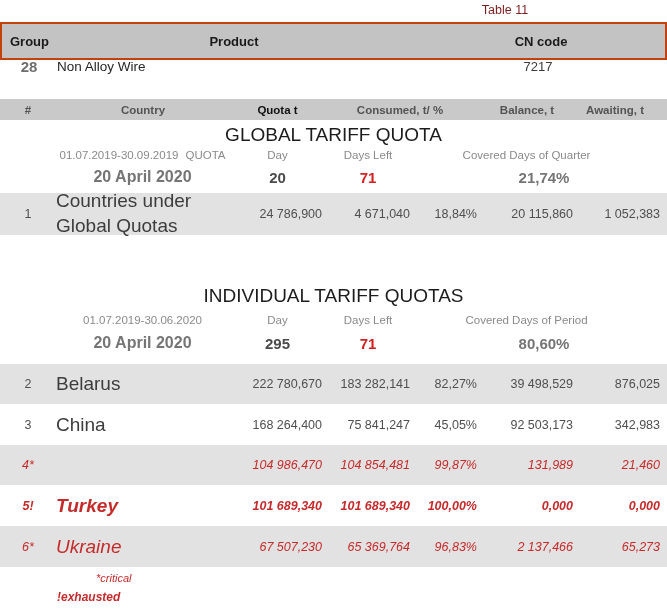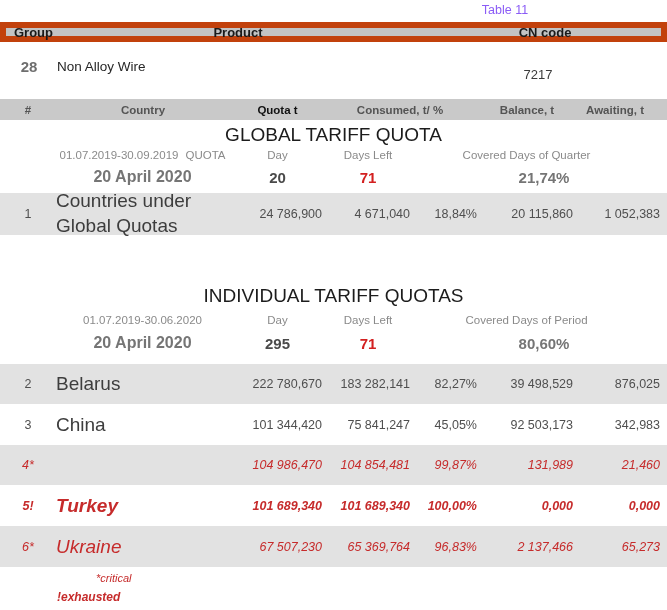--- a/index.html
+++ b/index.html
@@ -6,34 +6,34 @@
   .page{
     position:relative;width:667px;height:610px;background:#ffffff;overflow:hidden;
     font-family:"Liberation Sans", sans-serif;color:#333;
   }
   .cell{position:absolute;top:50%;transform:translateY(-50%);white-space:nowrap;}
   .bar{position:absolute;left:0;right:0;}
   .stripe{background:#e2e2e2;}
 
   
   .caption{position:absolute;top:3px;left:440px;width:130px;text-align:center;
-           font-size:12.5px;color:#8b5cf6;}
-
-  
-  .hdr1{top:22px;height:20px;background:#c3c3c3;border:6px solid #c2410c;box-sizing:border-box;
+           font-size:12.5px;color:#7f1d1d;}
+
+  
+  .hdr1{top:22px;height:38px;background:#c3c3c3;border:2px solid #c2410c;box-sizing:border-box;
         font-weight:bold;font-size:13px;color:#1a1a1a;}
   .hdr1 .group{left:8px;}
   .hdr1 .product{left:132px;width:200px;text-align:center;}
   .hdr1 .cncode{left:439px;width:200px;text-align:center;}
 
   
   .prod-row{top:52px;height:28px;}
   .prod-num{left:8px;width:42px;text-align:center;font-weight:bold;font-size:15px;color:#6e6e6e;}
   .prod-name{left:57px;font-size:13.5px;color:#262626;}
-  .prod-cn{left:438px;width:200px;text-align:center;font-size:13px;color:#3c3c3c;margin-top:8px;}
+  .prod-cn{left:438px;width:200px;text-align:center;font-size:13px;color:#3c3c3c;}
 
   
   .hdr2{top:99px;height:21px;background:#c9c9c9;font-size:11.5px;font-weight:bold;color:#545454;}
   .h-num{left:8px;width:40px;text-align:center;}
   .h-country{left:55px;width:176px;text-align:center;}
   .h-quota{left:230px;width:95px;text-align:center;color:#111;}
   .h-consumed{left:330px;width:140px;text-align:center;}
   .h-balance{left:467px;width:120px;text-align:center;}
   .h-await{left:566px;width:98px;text-align:center;}
 
@@ -152,21 +152,21 @@
     <span class="cell v-quota">222 780,670</span>
     <span class="cell v-consumed">183 282,141</span>
     <span class="cell v-pct">82,27%</span>
     <span class="cell v-balance">39 498,529</span>
     <span class="cell v-await">876,025</span>
   </div>
 
   <div class="bar drow" style="top:405px;height:40px;">
     <span class="cell c-num">3</span>
     <span class="cell c-country">China</span>
-    <span class="cell v-quota">101 344,420</span>
+    <span class="cell v-quota">168 264,400</span>
     <span class="cell v-consumed">75 841,247</span>
     <span class="cell v-pct">45,05%</span>
     <span class="cell v-balance">92 503,173</span>
     <span class="cell v-await">342,983</span>
   </div>
 
   <div class="bar drow stripe crit" style="top:445px;height:40px;">
     <span class="cell c-num">4*</span>
     <span class="cell v-quota">104 986,470</span>
     <span class="cell v-consumed">104 854,481</span>

